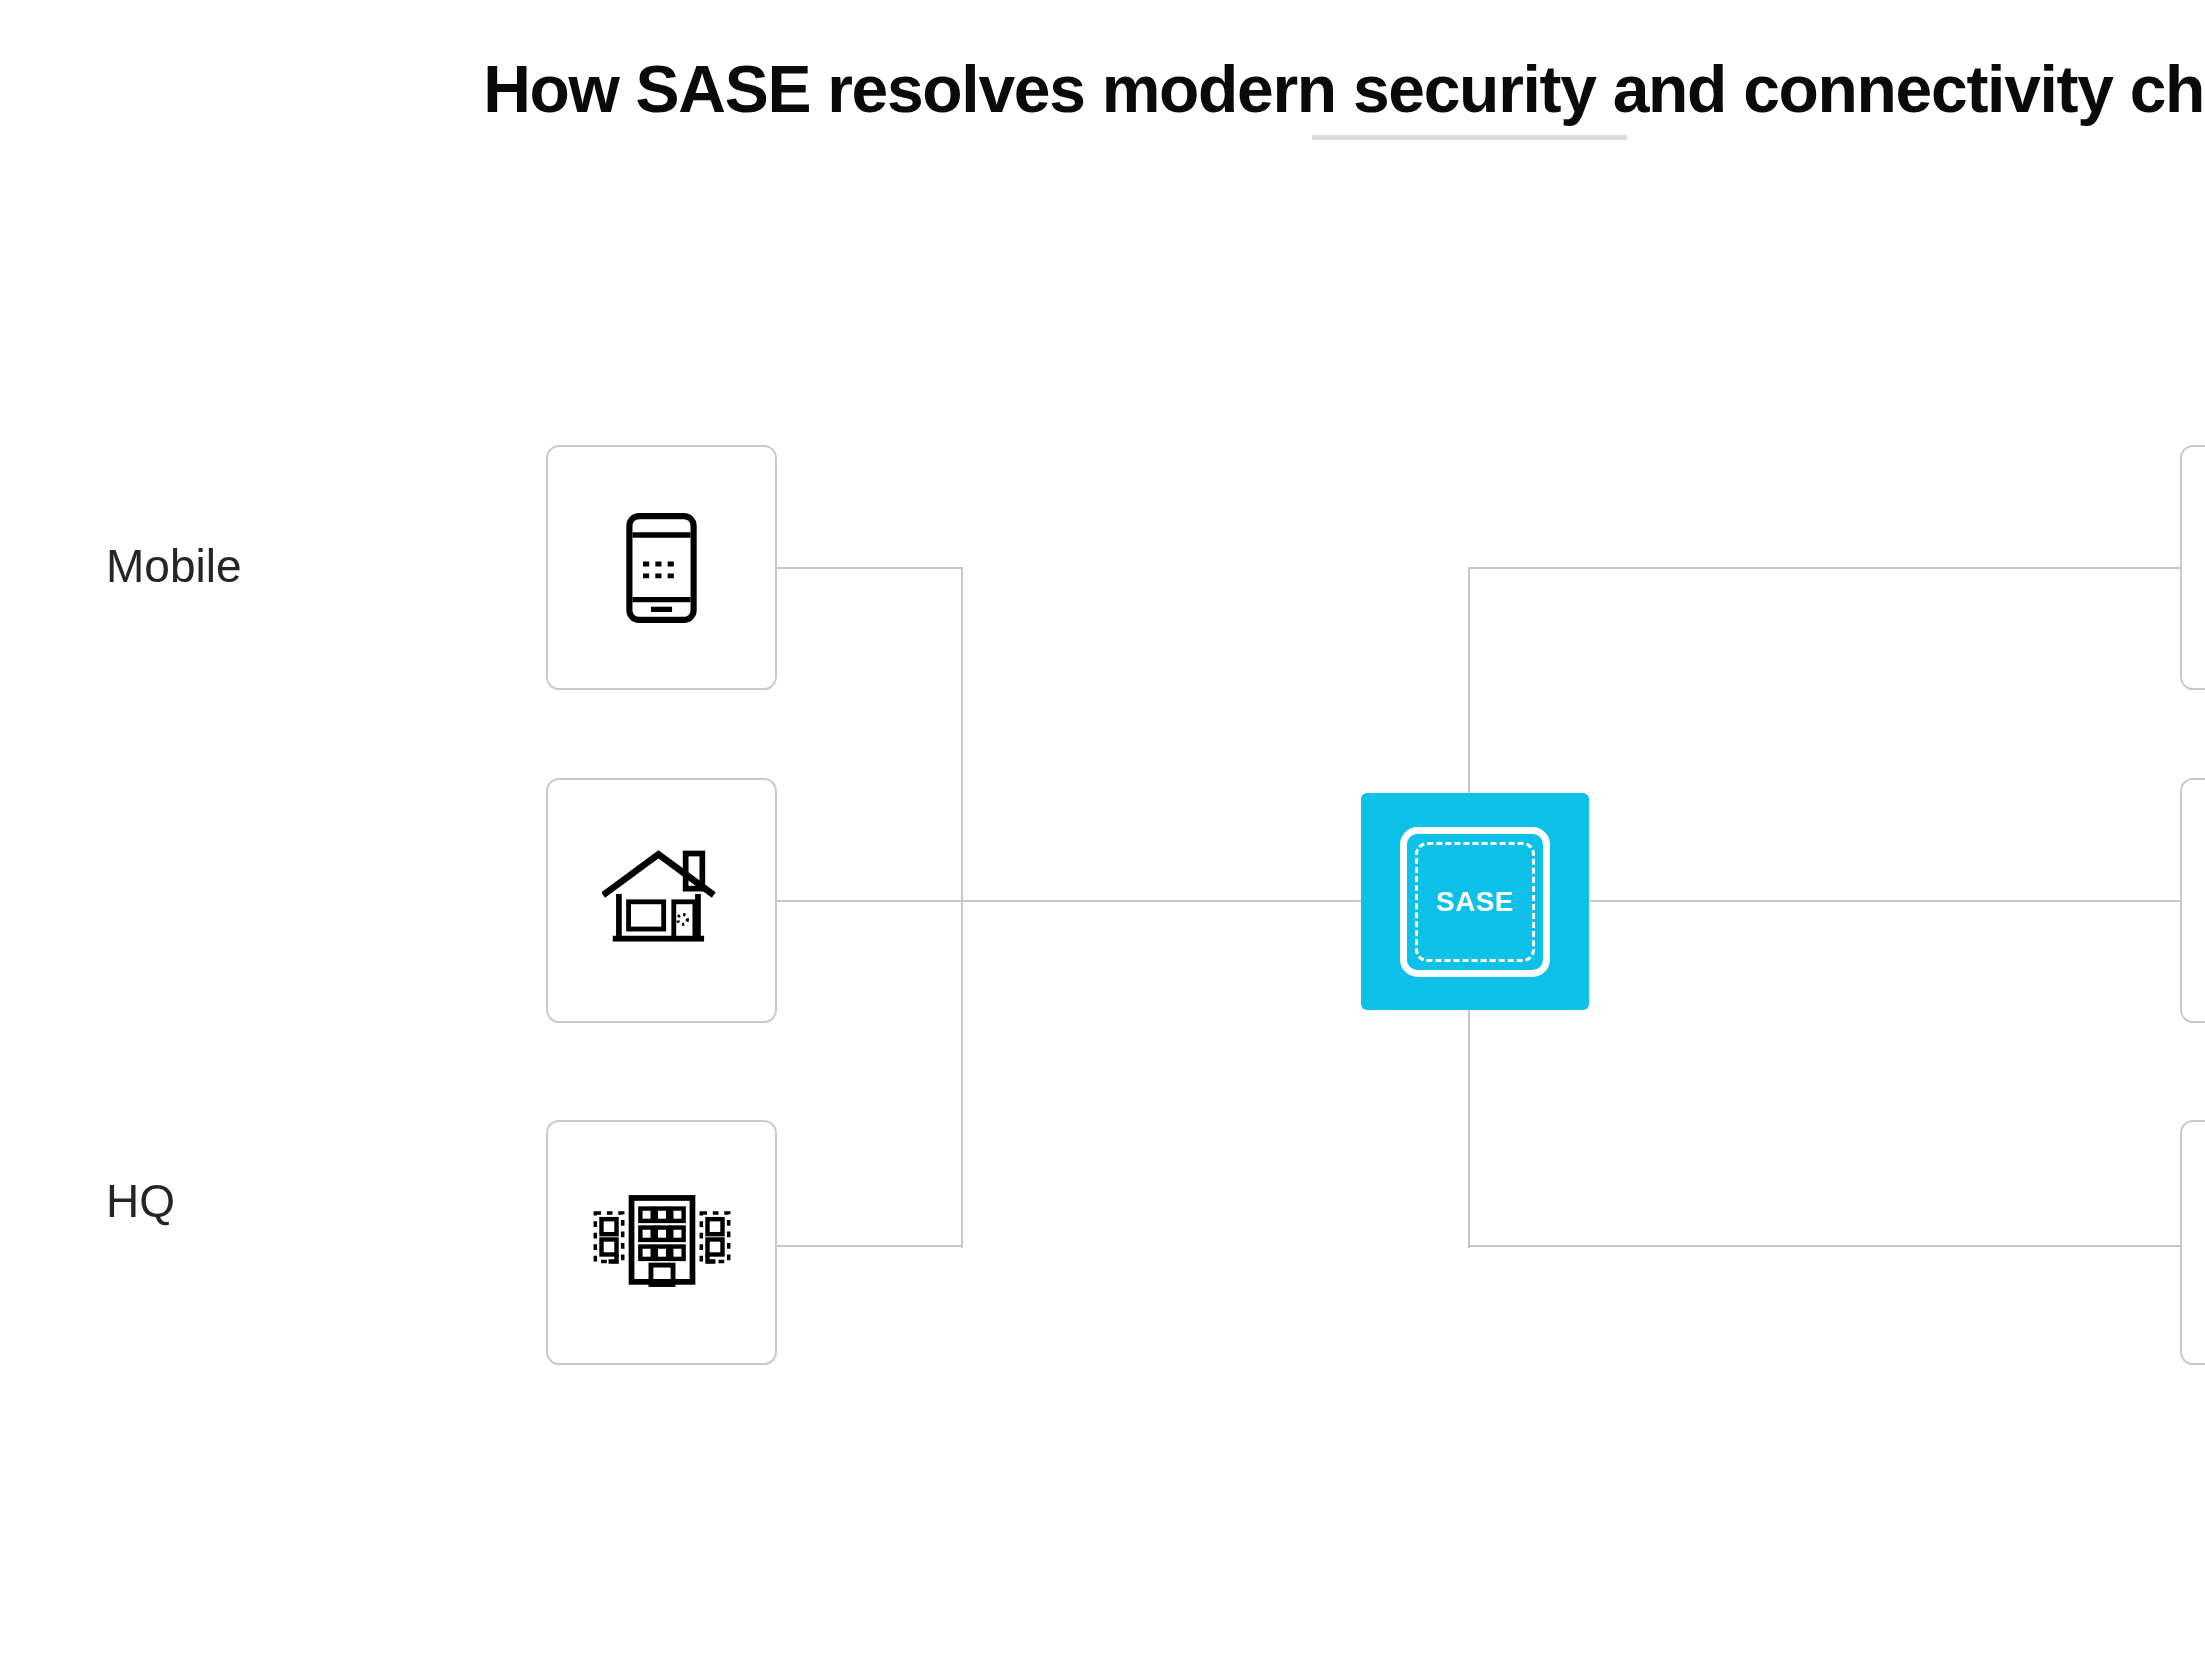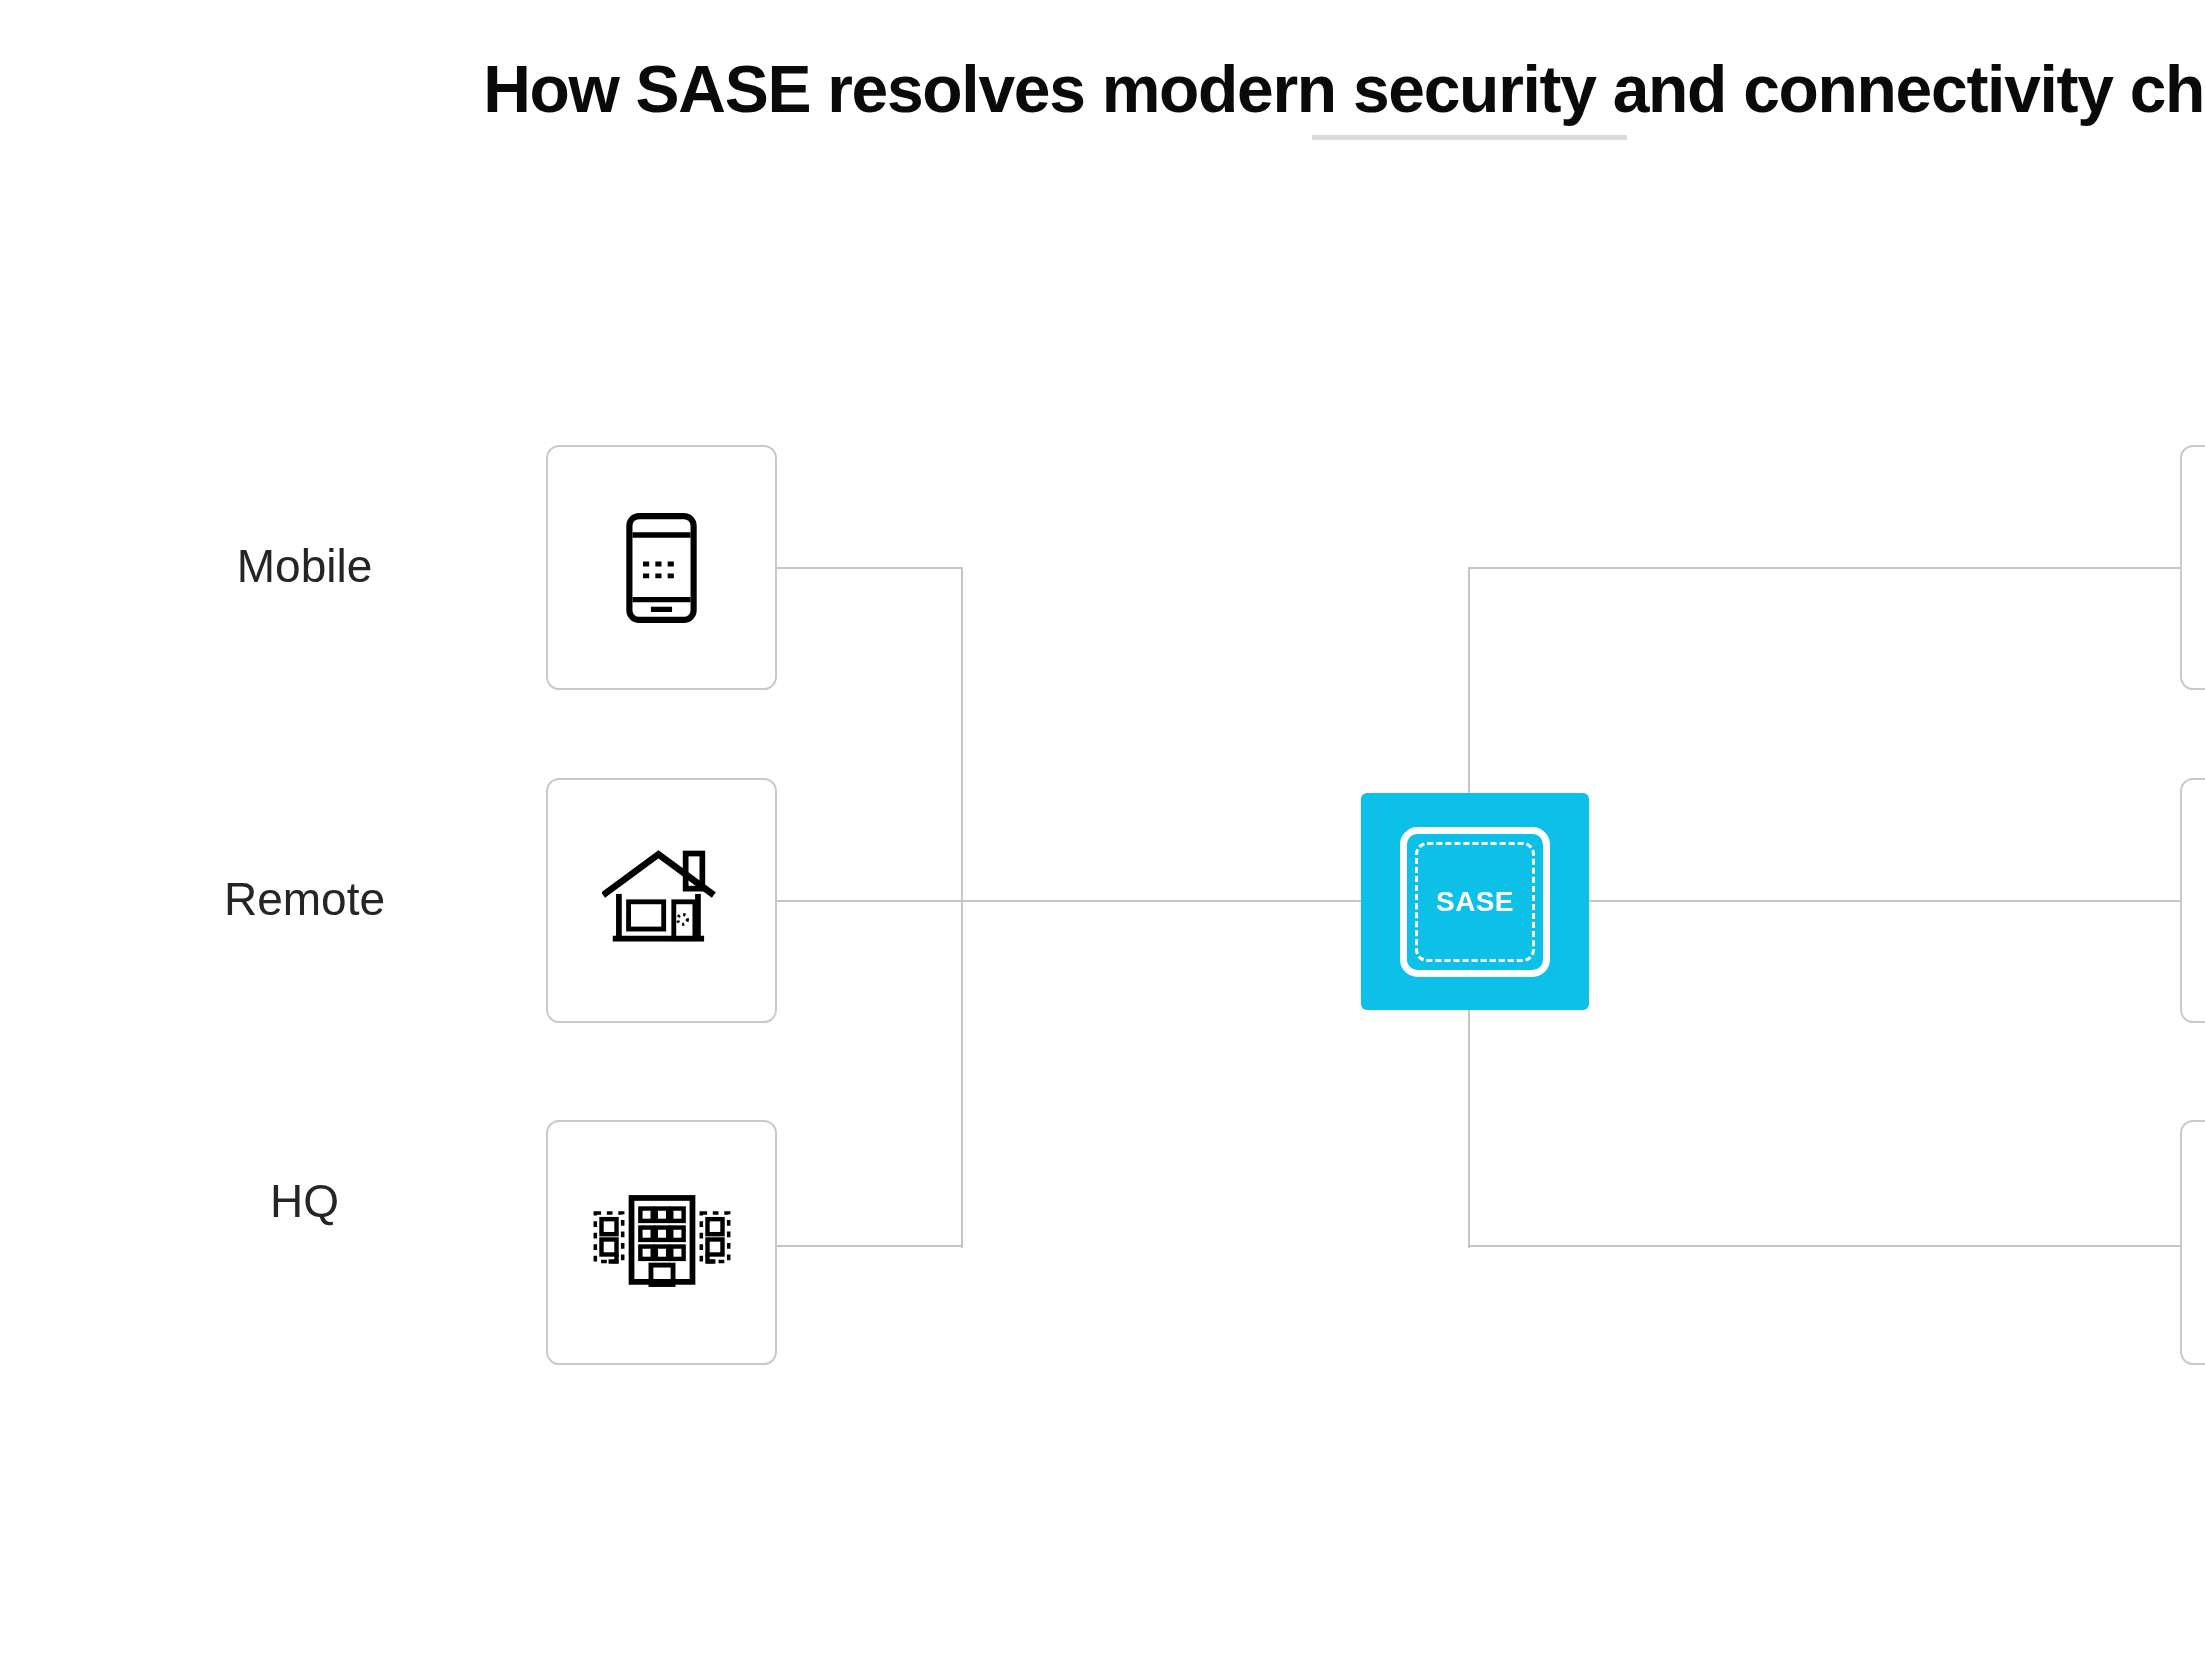--- a/index.html
+++ b/index.html
@@ -118,21 +118,21 @@
   
   .node-label {
     position: absolute;
     font-size: 46px;
     font-weight: 400;
     line-height: 1.18;
     color: #252525;
     white-space: pre-line;
   }
   .label-left {
-    text-align: center;
+    text-align: left;
     width: 397px;
   }
 </style>
 </head>
 <body>
 
 <div id="title-block">
   <div id="page-title">How SASE resolves modern security and connectivity challenges</div>
 </div>
 <div id="title-rule"></div>
@@ -234,17 +234,16 @@
 
   <div id="sase-hub">
     <div id="sase-inner">
       <div id="sase-dashed">
         <span id="sase-label">SASE</span>
       </div>
     </div>
   </div>
 
   <div class="node-label label-left" style="left:106px; top:539px;">Mobile</div>
-  <div class="node-label label-left" style="left:106px; top:872px;">Remote</div>
   <div class="node-label label-left" style="left:106px; top:1174px;">HQ</div>
 
 </div>
 
 
 </body></html>

